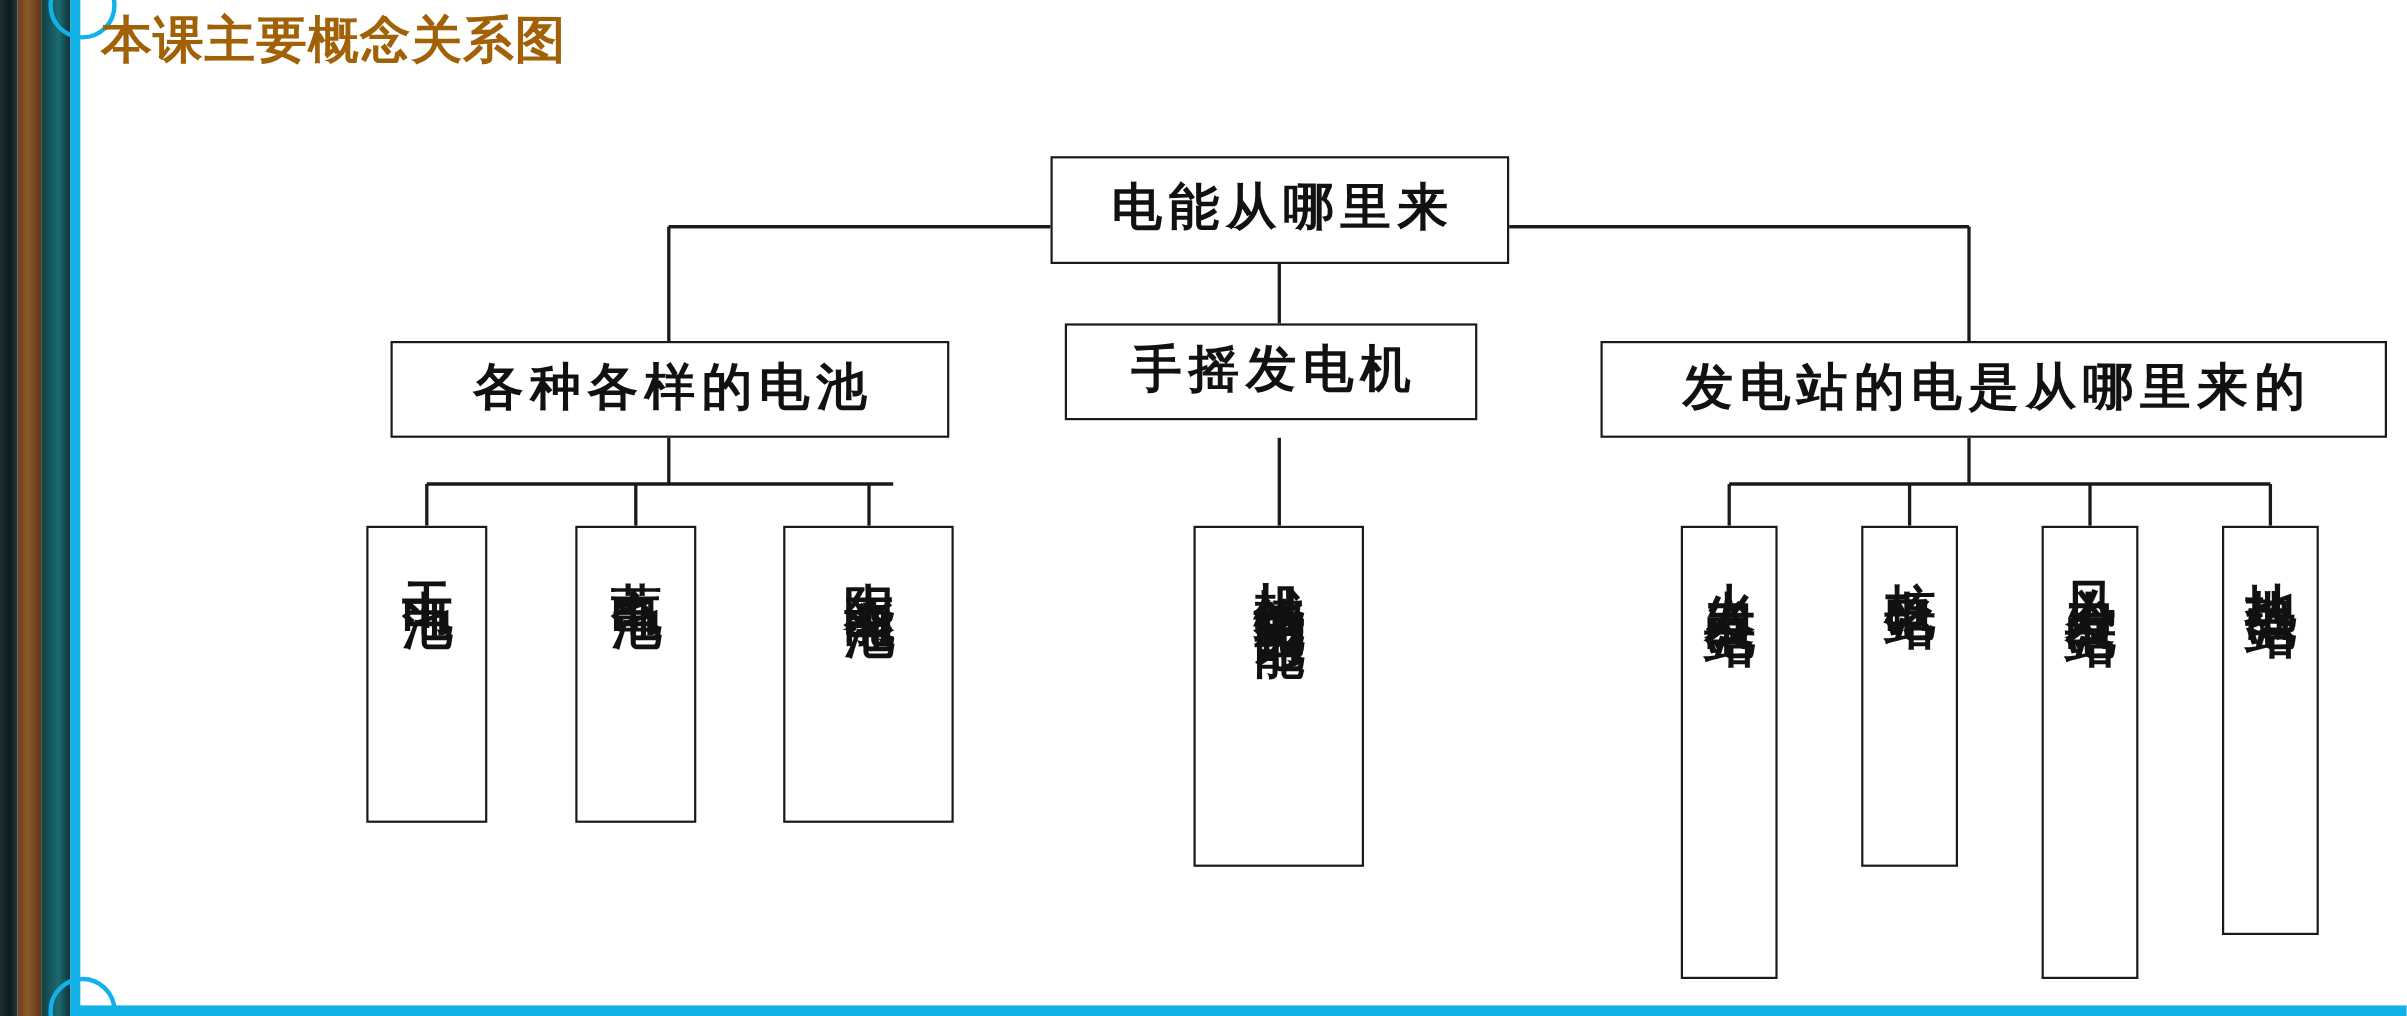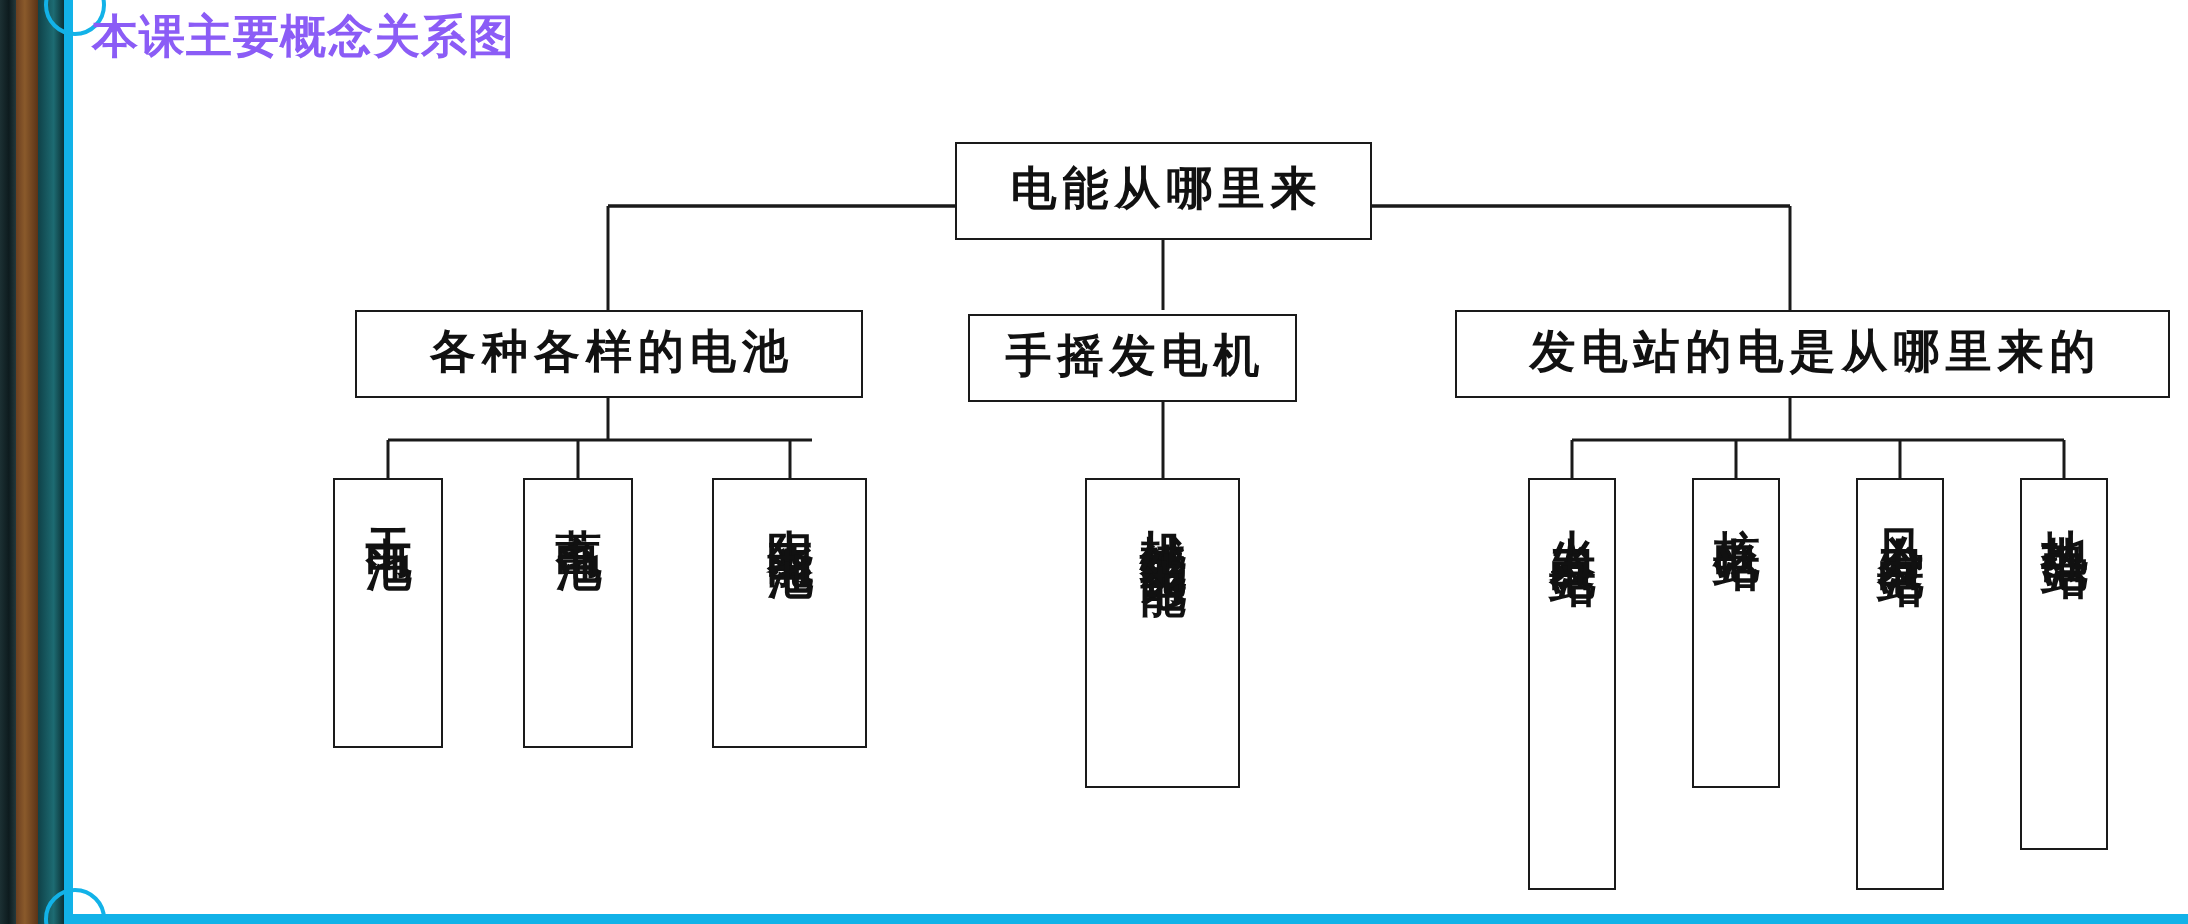--- a/index.html
+++ b/index.html
@@ -69,21 +69,21 @@
     background: transparent;
   }
 
   
   #slide-title {
     position: absolute;
     left: 92px;
     top: 6px;
     font-size: 46px;
     font-weight: bold;
-    color: #8b5cf6;
+    color: #a16207;
     letter-spacing: 1px;
     white-space: nowrap;
   }
 
   
   #diagram {
     position: absolute;
     left: 0; top: 0;
     width: 2188px; height: 924px;
   }
@@ -173,21 +173,21 @@
         <line x1="1736" y1="440" x2="1736" y2="478"></line>
         <line x1="1900" y1="440" x2="1900" y2="478"></line>
         <line x1="2064" y1="440" x2="2064" y2="478"></line>
       </g>
     </svg>
 
     <div class="node horiz" style="left:355px; top:310px; width:508px; height:88px;">各种各样的电池</div>
 
     <div class="node horiz" style="left:955px; top:142px; width:417px; height:98px;">电能从哪里来</div>
 
-    <div class="node horiz" style="left:968px; top:314px; width:329px; height:88px;text-align:center;">手摇发电机</div>
+    <div class="node horiz" style="left:968px; top:294px; width:375px; height:88px;text-align:center;">手摇发电机</div>
 
     <div class="node horiz" style="left:1415px; top:310px; width:715px; height:88px;margin-left:40px;">发电站的电是从哪里来的</div>
 
     <div class="node vert" style="left:333px; top:478px; width:110px; height:270px;">干电池</div>
 
     <div class="node vert" style="left:523px; top:478px; width:110px; height:270px;">蓄电池</div>
 
     <div class="node vert two-col" style="left:712px; top:478px; width:155px; height:270px;">太阳能电池</div>
 
     <div class="node vert two-col" style="left:1085px; top:478px; width:155px; height:310px;">机械能转化为电能</div>

